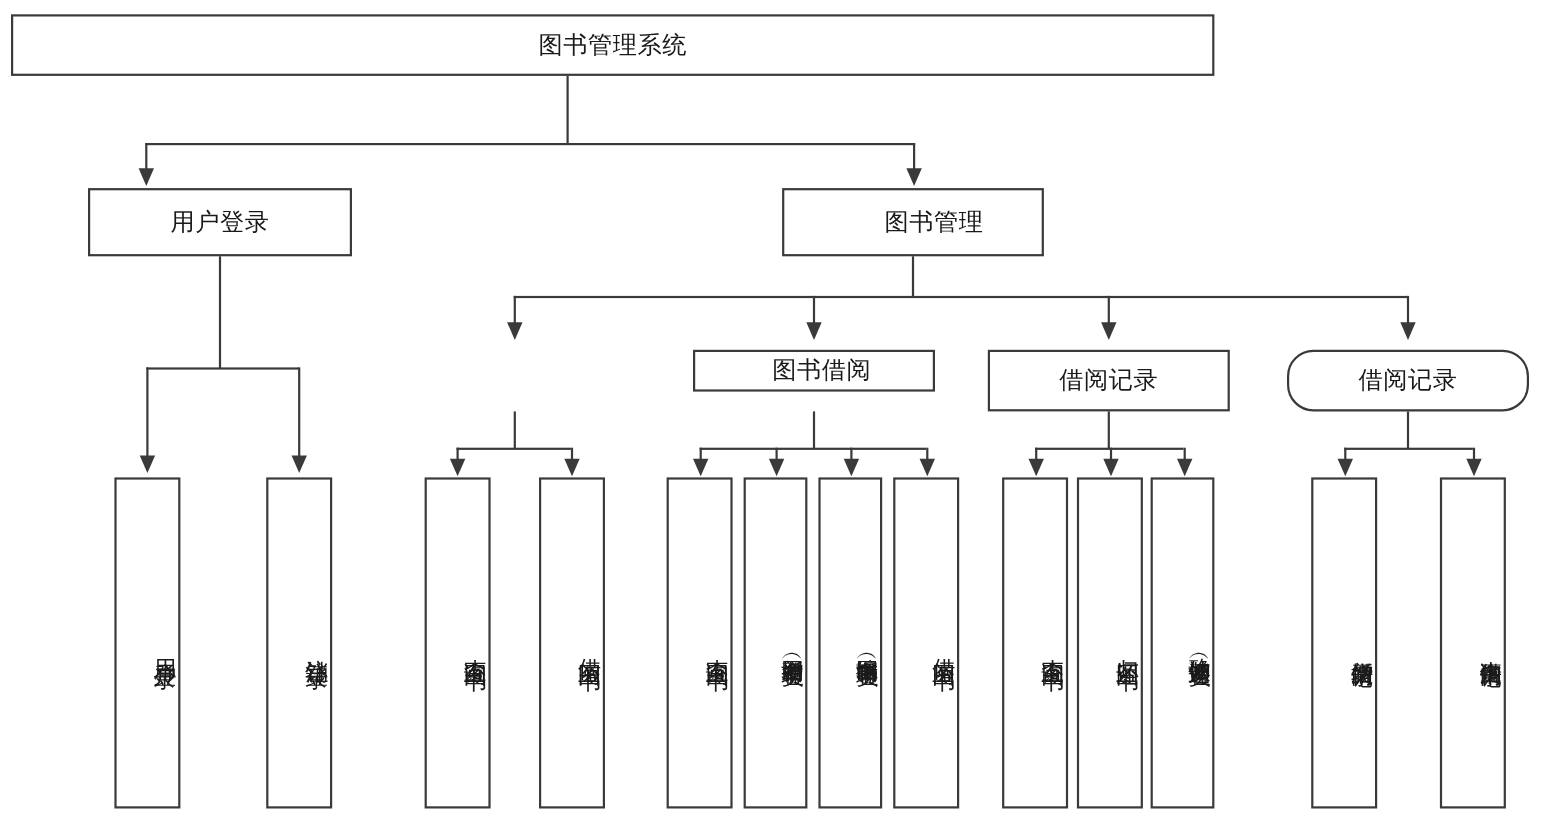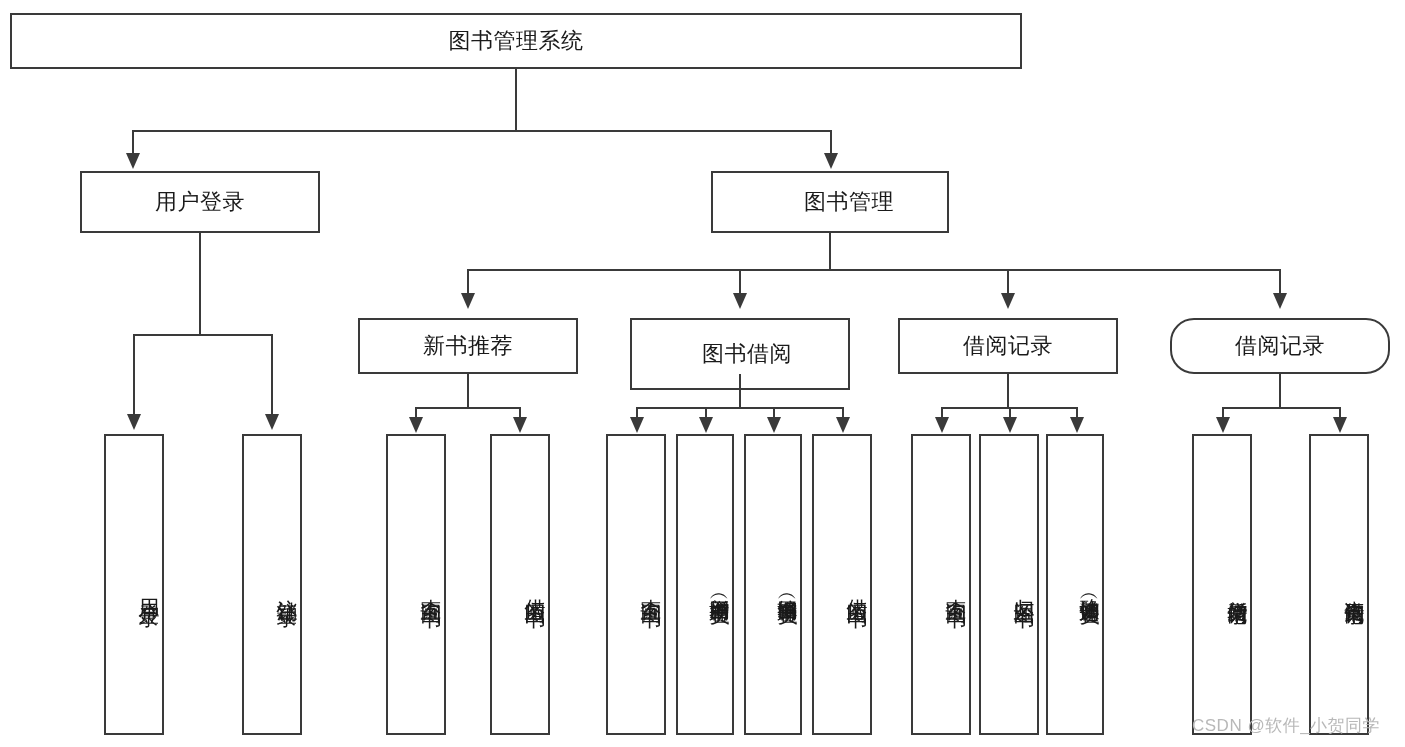--- a/index.html
+++ b/index.html
@@ -71,21 +71,21 @@
     font-size: 17px;
     white-space: nowrap;
     letter-spacing: 0.5px;
   }
 </style>
 </head>
 <body>
 
 <div id="canvas">
 
-  <div class="node h" style="left:10px; top:13px; width:1012px; height:56px;">
+  <div class="node h" style="left:10px; top:13px; width:1094px; height:56px;">
     <span>图书管理系统</span>
   </div>
 
   <div class="vline" style="left:515px; top:69px; height:62px;"></div>
 
   <div class="hline" style="left:132px; top:130px; width:700px;"></div>
   <div class="vline" style="left:132px; top:130px; height:25px;"></div>
   <div class="arrow" style="left:126px; top:153px;"></div>
   <div class="vline" style="left:830px; top:130px; height:25px;"></div>
   <div class="arrow" style="left:824px; top:153px;"></div>
@@ -113,24 +113,21 @@
 
   <div class="vline" style="left:739px; top:269px; height:26px;"></div>
   <div class="arrow" style="left:733px; top:293px;"></div>
 
   <div class="vline" style="left:1007px; top:269px; height:26px;"></div>
   <div class="arrow" style="left:1001px; top:293px;"></div>
 
   <div class="vline" style="left:1279px; top:269px; height:26px;"></div>
   <div class="arrow" style="left:1273px; top:293px;"></div>
 
-  <div class="node h" style="left:358px; top:318px; width:220px; height:56px;">
-    <span>新书推荐</span>
-  </div>
-  <div class="node h" style="left:630px; top:318px; width:220px; height:72px;padding-left:14px;">
+  <div class="node h" style="left:630px; top:318px; width:220px; height:38px;padding-left:14px;">
     <span>图书借阅</span>
   </div>
   <div class="node h" style="left:898px; top:318px; width:220px; height:56px;">
     <span>借阅记录</span>
   </div>
   <div class="node h" style="left:1170px; top:318px; width:220px; height:56px;border-radius:24px;">
     <span>借阅记录</span>
   </div>
 
   <div class="vline" style="left:467px; top:374px; height:34px;"></div>
@@ -204,15 +201,14 @@
     <span>确认归还（管理员）</span>
   </div>
 
   <div class="node v tall" style="left:1192px; top:434px; width:60px; height:301px;">
     <span>新增借阅记录</span>
   </div>
   <div class="node v tall" style="left:1309px; top:434px; width:60px; height:301px;">
     <span>查询借阅记录</span>
   </div>
 
-  <div class="watermark" style="left:1192px; top:714px;">CSDN @软件_小贺同学</div>
 
 </div>
 
 </body></html>

